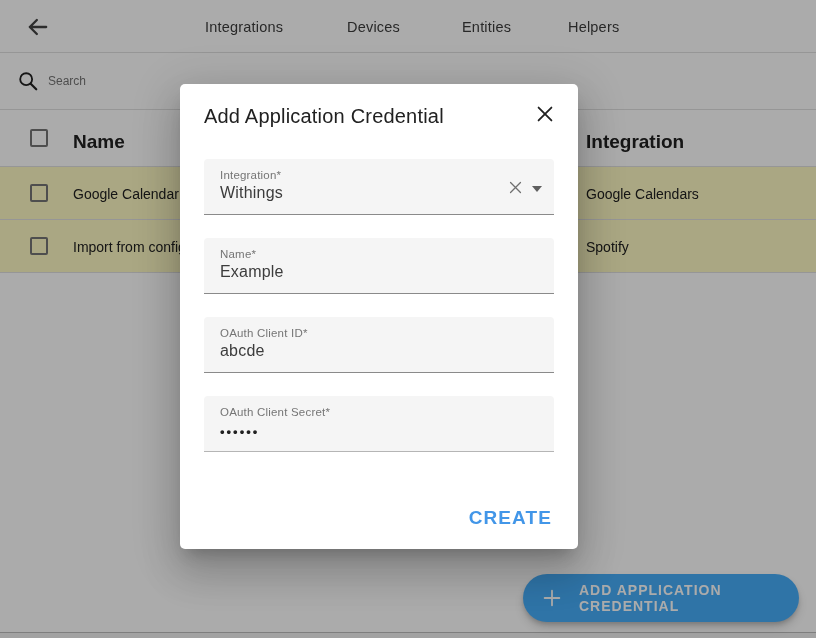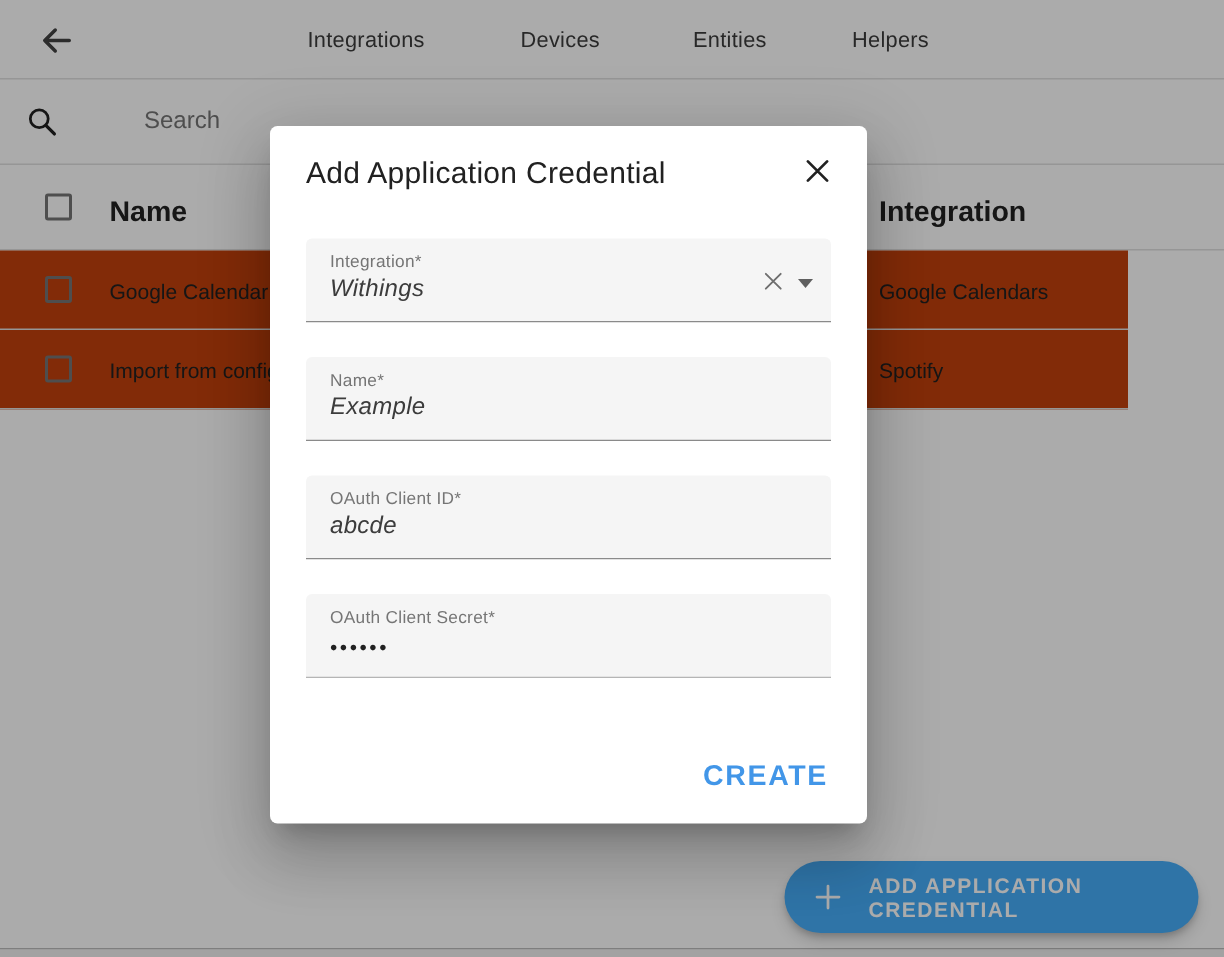--- a/index.html
+++ b/index.html
@@ -13,26 +13,26 @@
   .back-btn { position:absolute; left:24px; top:13px; width:28px; height:28px; color:#424242; }
   .tab { position:absolute; top:19px; font-size:14.5px; color:#3c3c3c; font-weight:500; letter-spacing:.2px; cursor:pointer; }
   .tab-integrations { left:205px; }
   .tab-devices { left:347px; }
   .tab-entities { left:462px; }
   .tab-helpers { left:568px; }
 
   
   .search-row { position:absolute; left:0; top:54px; width:816px; height:56px; background:#fff; border-bottom:1px solid #e0e0e0; }
   .search-icon { position:absolute; left:17px; top:16px; width:22px; height:22px; color:#212121; }
-  .search-input { position:absolute; left:48px; top:14px; width:400px; height:26px; border:none; outline:none; font-size:16px; color:#212121; background:transparent; font-family:"Liberation Sans",sans-serif;margin-left:48px; }
+  .search-input { position:absolute; left:48px; top:14px; width:400px; height:26px; border:none; outline:none; font-size:12px; color:#212121; background:transparent; font-family:"Liberation Sans",sans-serif; }
   .search-input::placeholder { color:#757575; opacity:1; }
 
   
   .thead-row { position:absolute; left:0; top:110px; width:816px; height:57px; background:#fff; border-bottom:1px solid #e0e0e0; }
-  .trow { position:absolute; left:0; width:752px; height:53px; background:#c2410c; border-bottom:1px solid #e0e0e0; }
+  .trow { position:absolute; left:0; width:816px; height:53px; background:#fef9c3; border-bottom:1px solid #e0e0e0; }
   .trow-0 { top:167px; } .trow-1 { top:220px; }
   .checkbox { position:absolute; left:30px; width:18px; height:18px; border:2px solid #757575; border-radius:2px; background:transparent; }
   .thead-row .checkbox { top:19px; } .trow .checkbox { top:17px; }
   .cell-name { position:absolute; left:73px; font-size:14px; color:#212121; white-space:nowrap; }
   .cell-integration { position:absolute; left:586px; font-size:14px; color:#212121; white-space:nowrap; }
   .thead-row .cell-name, .thead-row .cell-integration { font-weight:700; color:#212121; top:21px; font-size:19px; }
   .trow .cell-name, .trow .cell-integration { top:19px; }
 
   .bottom-divider { position:absolute; left:0; top:632px; width:816px; height:1px; background:#bdbdbd; }
   .bottom-strip { position:absolute; left:0; top:633px; width:816px; height:5px; background:#f2f2f2; }
@@ -47,21 +47,21 @@
 
   
   .dialog { position:absolute; left:180px; top:84px; width:398px; height:465px; background:#fff; border-radius:5px; z-index:20; box-shadow:0 11px 15px -7px rgba(0,0,0,.2), 0 24px 38px 3px rgba(0,0,0,.14), 0 9px 46px 8px rgba(0,0,0,.12); }
   .dialog-header { position:relative; padding:21px 24px 0 24px; height:48px; }
   .dialog-title { font-size:20px; color:#212121; font-weight:400; letter-spacing:.2px; }
   .dialog-close { position:absolute; right:20px; top:17px; width:26px; height:26px; color:#212121; cursor:pointer; display:flex; align-items:center; justify-content:center; }
 
   .fields { padding:27px 40px 0 24px; }
   .field { position:relative; width:350px; height:56px; background:#f5f5f5; border-radius:4px 4px 0 0; border-bottom:1px solid #8a8a8a; padding:10px 16px 0 16px; margin-bottom:23px; cursor:text; }
   .field-label { font-size:11.5px; color:#757575; letter-spacing:.2px; }
-  .field-value { font-size:16px; color:#3c3c3c; margin-top:3px; letter-spacing:.2px;font-style:italic; }
+  .field-value { font-size:16px; color:#3c3c3c; margin-top:3px; letter-spacing:.2px; }
   .field-secret .field-value { font-size:13px; font-weight:700; letter-spacing:2px; color:#212121; margin-top:6px; }
   .field-secret { border-bottom-color:#b5b5b5; }
   .field-trailing { position:absolute; right:12px; top:20px; display:flex; align-items:center; gap:8px; }
   .clear-icon { width:17px; height:17px; color:#6f6f6f; cursor:pointer; }
   .caret-icon { width:0; height:0; border-left:5.5px solid transparent; border-right:5.5px solid transparent; border-top:6px solid #5f5f5f; cursor:pointer; margin-top:2px; }
 
   .create-btn { position:absolute; right:18px; bottom:14px; font-size:19px; font-weight:700; letter-spacing:1.1px; color:#4296e8; background:none; border:none; cursor:pointer; font-family:"Liberation Sans",sans-serif; padding:6px 8px; }
 </style>
 </head>
 <body>

